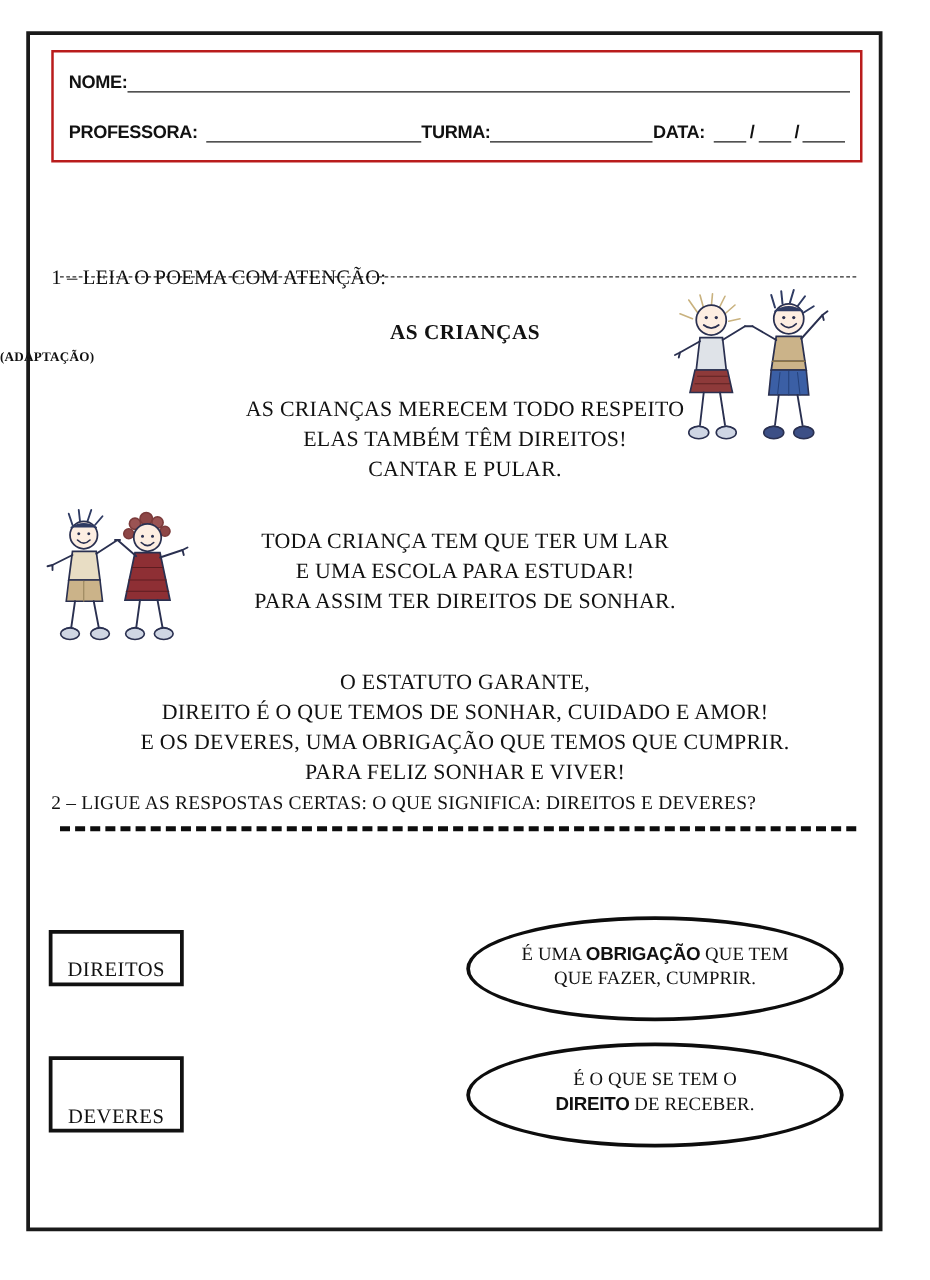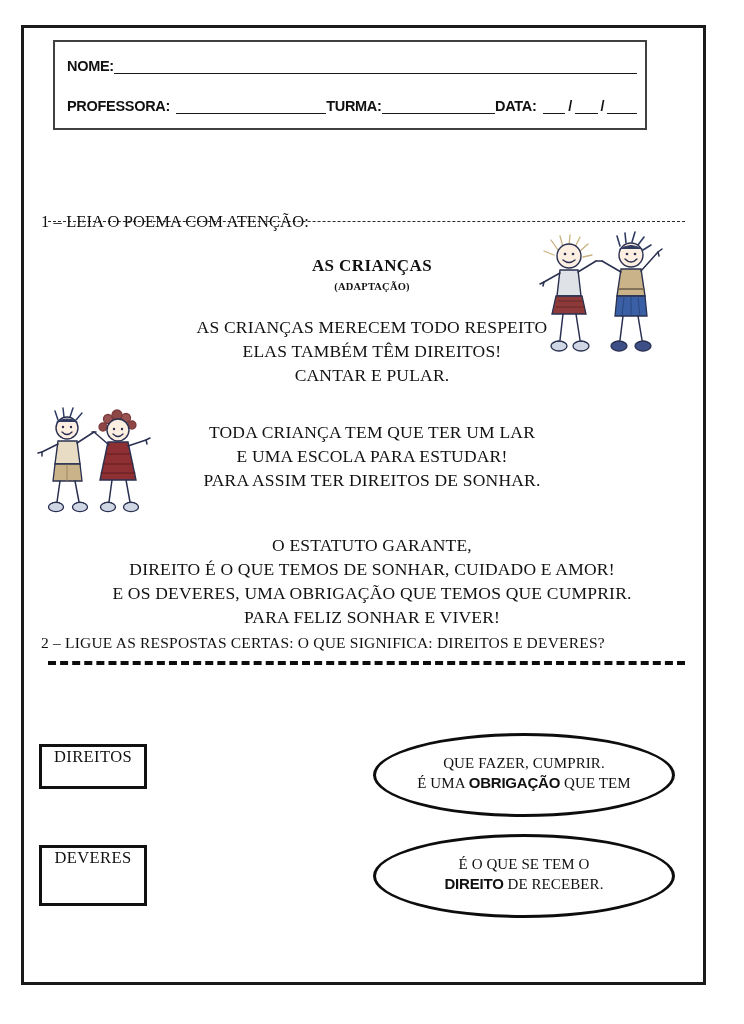--- a/index.html
+++ b/index.html
@@ -25,25 +25,25 @@
     width: 685px;
     height: 960px;
     border: 3px solid #1a1a1a;
     box-sizing: border-box;
     background: #fff;
   }
 
   
   #header-box {
     position: absolute;
-    left: 53px;
+    left: 41px;
     top: 40px;
-    width: 594px;
+    width: 649px;
     height: 90px;
-    border: 2px solid #404040;
+    border: 2px solid #b91c1c;
     box-sizing: border-box;
   }
   .hdr-row {
     position: absolute;
     left: 12px;
     right: 8px;
     display: flex;
     align-items: flex-end;
     font-family: "Liberation Sans", "DejaVu Sans", sans-serif;
     font-weight: bold;
@@ -113,21 +113,21 @@
     text-align: center;
     font-size: 17px;
     font-weight: bold;
     letter-spacing: 0.4px;
   }
   #poem-subtitle {
     position: absolute;
     left: 0;
     top: 281px;
     width: 744px;
-    text-align: center;
+    text-align: left;
     font-size: 10.5px;
     font-weight: bold;
     letter-spacing: 0.2px;
   }
 
   .stanza {
     position: absolute;
     left: 0;
     width: 744px;
     text-align: center;
@@ -159,21 +159,21 @@
     text-align: justify;
     text-align-last: left;
     letter-spacing: 0.2px;
   }
 
   .term-box {
     position: absolute;
     border: 3px solid #111111;
     box-sizing: border-box;
     display: flex;
-    align-items: flex-start;
+    align-items: flex-end;
     justify-content: center;
     font-size: 16.5px;
     letter-spacing: 0.4px;
     background: #fff;
   }
   #term-box-direitos { left: 39px; top: 744px; width: 108px; height: 45px; }
   #term-box-deveres  { left: 39px; top: 845px; width: 108px; height: 61px; }
 
   .answer-ellipse {
     position: absolute;
@@ -394,22 +394,22 @@
   <span>DIREITOS</span>
 </div>
 
 <div class="term-box" id="term-box-deveres">
   <span>DEVERES</span>
 </div>
 
 <div class="answer-ellipse" id="answer-ellipse-obrigacao">
   <div class="ellipse-shape"></div>
   <div class="ellipse-text">
+    <span class="line"><span>É UMA </span><span class="kw">OBRIGAÇÃO</span><span> QUE TEM</span></span>
     <span class="line">QUE FAZER, CUMPRIR.</span>
-    <span class="line"><span>É UMA </span><span class="kw">OBRIGAÇÃO</span><span> QUE TEM</span></span>
   </div>
 </div>
 
 <div class="answer-ellipse" id="answer-ellipse-direito">
   <div class="ellipse-shape"></div>
   <div class="ellipse-text">
     <span class="line">É O QUE SE TEM O</span>
     <span class="line"><span class="kw">DIREITO</span><span> DE RECEBER.</span></span>
   </div>
 </div>

